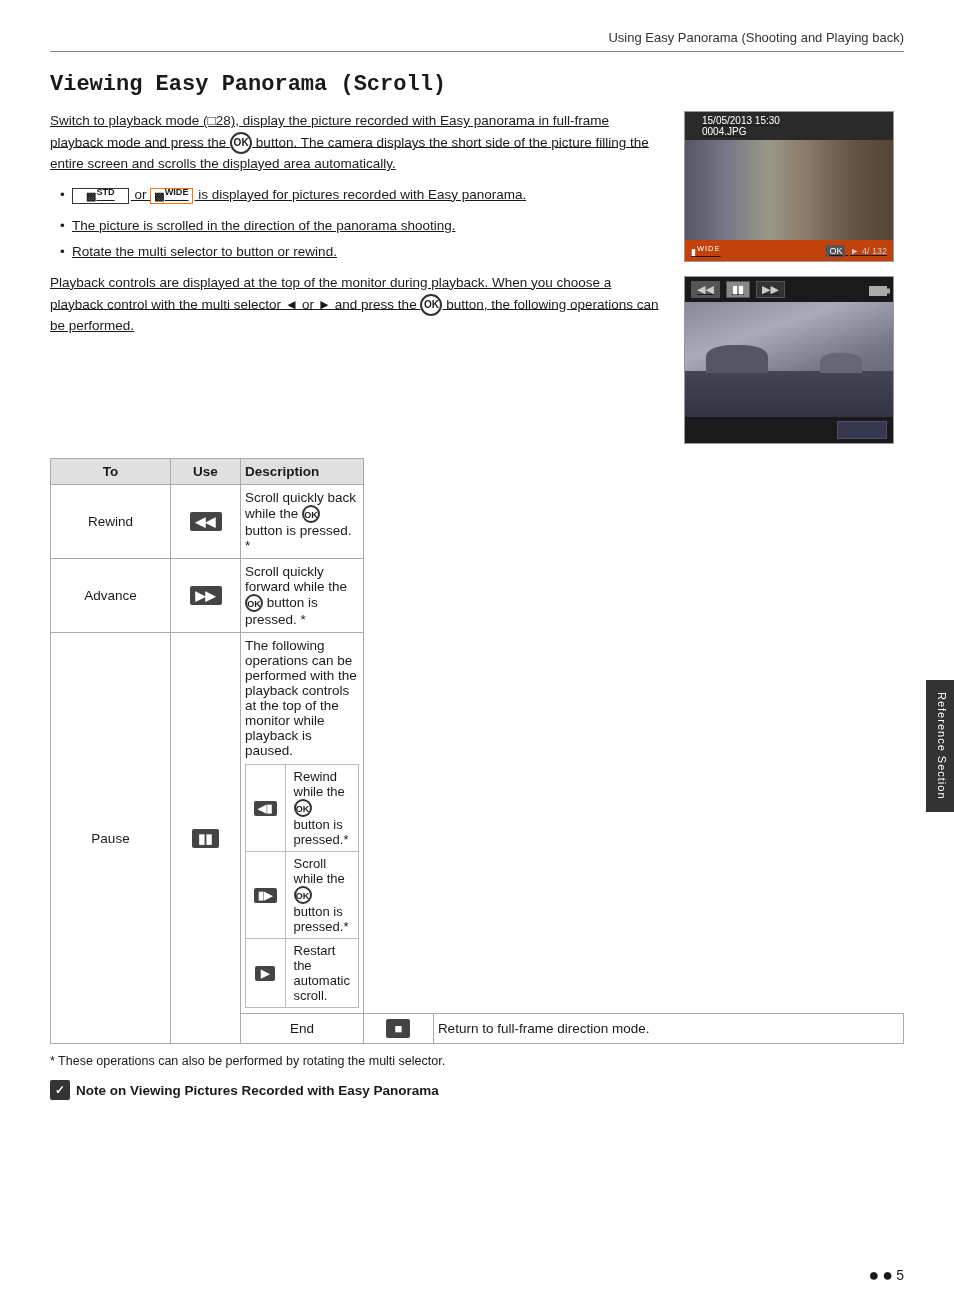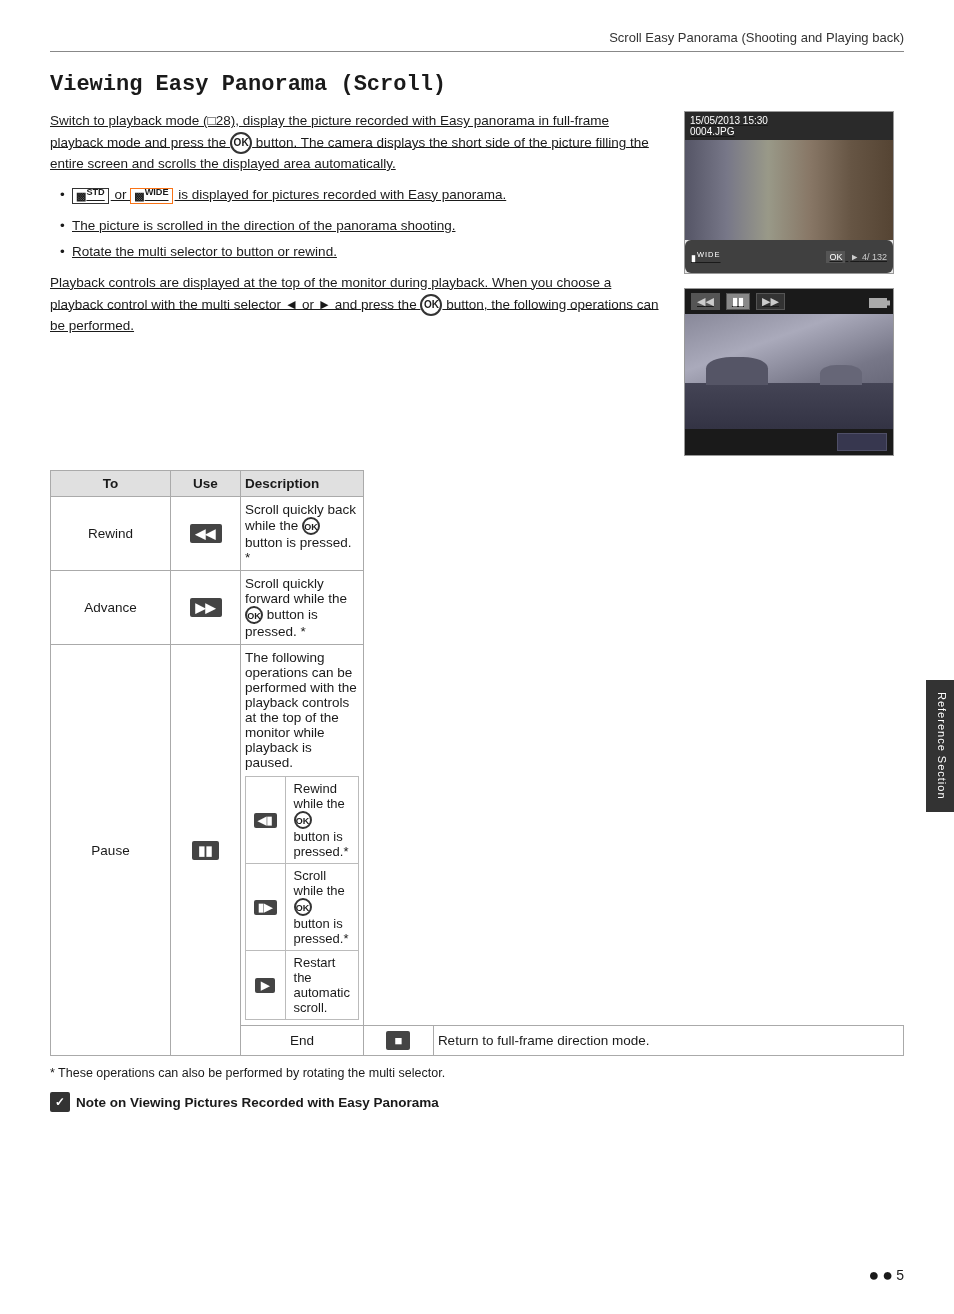--- a/index.html
+++ b/index.html
@@ -68,46 +68,45 @@
     .camera-screen {
       border: 1px solid #999;
       background: #e8e8e8;
       width: 210px;
       margin-bottom: 14px;
     }
     .camera-screen-top {
       background: #2a2a2a;
       color: #fff;
       font-size: 10px;
-      padding: 3px 5px;
+      padding: 3px 17px;
       display: flex;
       flex-direction: column;
     }
     .camera-screen-image {
       background: linear-gradient(180deg, #888 0%, #aaa 40%, #999 70%, #777 100%);
       height: 100px;
       position: relative;
       overflow: hidden;
     }
     .panorama-image-strip {
       width: 100%;
       height: 100%;
       background: linear-gradient(90deg, #556 0%, #778 20%, #998 40%, #876 60%, #654 80%, #543 100%);
       display: flex;
       align-items: center;
     }
     .camera-screen-bottom {
-      background: #404040;
+      background: #c2410c;
       color: #fff;
       font-size: 10px;
-      padding: 10px 6px;
+      padding: 4px 6px;
       display: flex;
       justify-content: space-between;
       align-items: center;
-      border-radius: 6px;
     }
     .camera-screen2 {
       border: 1px solid #999;
       background: #222;
       width: 210px;
     }
     .camera-screen2-top {
       background: #1a1a1a;
       padding: 4px 6px;
       display: flex;
@@ -300,33 +299,33 @@
     .full-width-area {
       width: 100%;
     }
   </style>
 </head>
 <body>
 
 <div class="page-container">
 
   <div class="header-line">
-    <span>Scroll Easy Panorama (Shooting and Playing back)</span>
+    <span>Using Easy Panorama (Shooting and Playing back)</span>
   </div>
 
   <h1 class="page-title">Viewing Easy Panorama (Scroll)</h1>
 
   <div class="content-area">
     <div class="text-col">
       <p class="body-text">
         Switch to playback mode (□28), display the picture recorded with Easy panorama in full-frame playback mode and press the <span class="ok-btn">OK</span> button. The camera displays the short side of the picture filling the entire screen and scrolls the displayed area automatically.
       </p>
       <ul class="bullet-list">
         <li>
-          <span style="font-size:11px; border:1px solid #333; padding:1px 3px; font-weight:bold; vertical-align:middle; margin-right:2px;">▩<sup>STD</sup></span> or 
+          <span style="font-size:11px; border:1px solid #333; padding:1px 13px; font-weight:bold; vertical-align:middle; margin-right:2px;">▩<sup>STD</sup></span> or 
           <span style="font-size:11px; border:1px solid #f97316; padding:1px 3px; font-weight:bold; vertical-align:middle; margin-right:2px;">▩<sup>WIDE</sup></span>
           is displayed for pictures recorded with Easy panorama.
         </li>
       </ul>
       <ul class="bullet-list">
         <li>The picture is scrolled in the direction of the panorama shooting.</li>
         <li>Rotate the multi selector to button or rewind.</li>
       </ul>
       <p class="body-text">
         Playback controls are displayed at the top of the monitor during playback. When you choose a playback control with the multi selector ◄ or ► and press the <span class="ok-btn">OK</span> button, the following operations can be performed.

